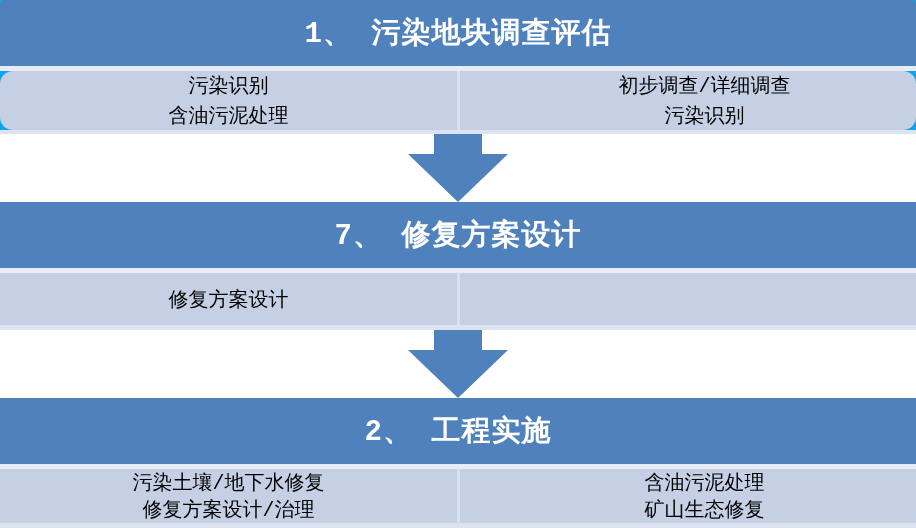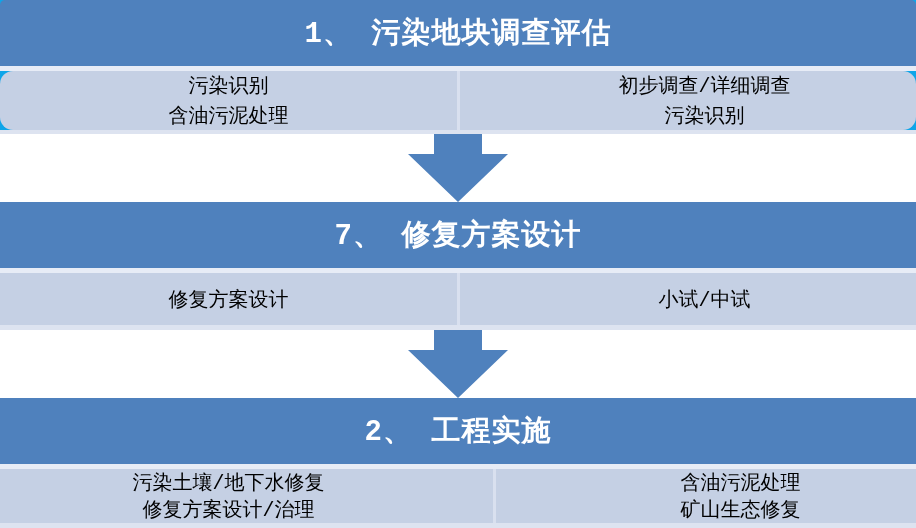--- a/index.html
+++ b/index.html
@@ -28,21 +28,21 @@
     letter-spacing: 1px;
   }
   .sec-header.first { border-radius: 5px 5px 0 0; }
   .hsep { height: 5px; background: #E7ECF6; }
   .sec-body {
     display: flex;
     background: #C5D0E4;
   }
   .body-1 { height: 59px; border-radius: 13px; }
   .body-2 { height: 52px; }
-  .body-3 { height: 54px; gap: 36px; }
+  .body-3 { height: 54px; }
   .cell {
     display: flex;
     flex-direction: column;
   }
   .cell.left { width: 457px; }
   .cell.right { flex: 1; padding-left: 33px; }
   .cell .row {
     flex: 1;
     display: flex;
     align-items: center;
@@ -96,23 +96,20 @@
   <div class="section">
     <div class="sec-header">
       <span>7、 修复方案设计</span>
     </div>
     <div class="hsep"></div>
     <div class="sec-body body-2">
       <div class="cell left">
         <div class="row">修复方案设计</div>
       </div>
       <div class="vdivider"></div>
-      <div class="cell right">
-        <div class="row">小试/中试</div>
-      </div>
     </div>
     <div class="bottom-strip tall"></div>
   </div>
 
   <div class="arrow-zone">
     <svg width="100" height="68" viewBox="0 0 100 68">
       <polygon points="26,0 74,0 74,20 100,20 50,68 0,20 26,20" fill="#4F81BD"></polygon>
     </svg>
   </div>
 

